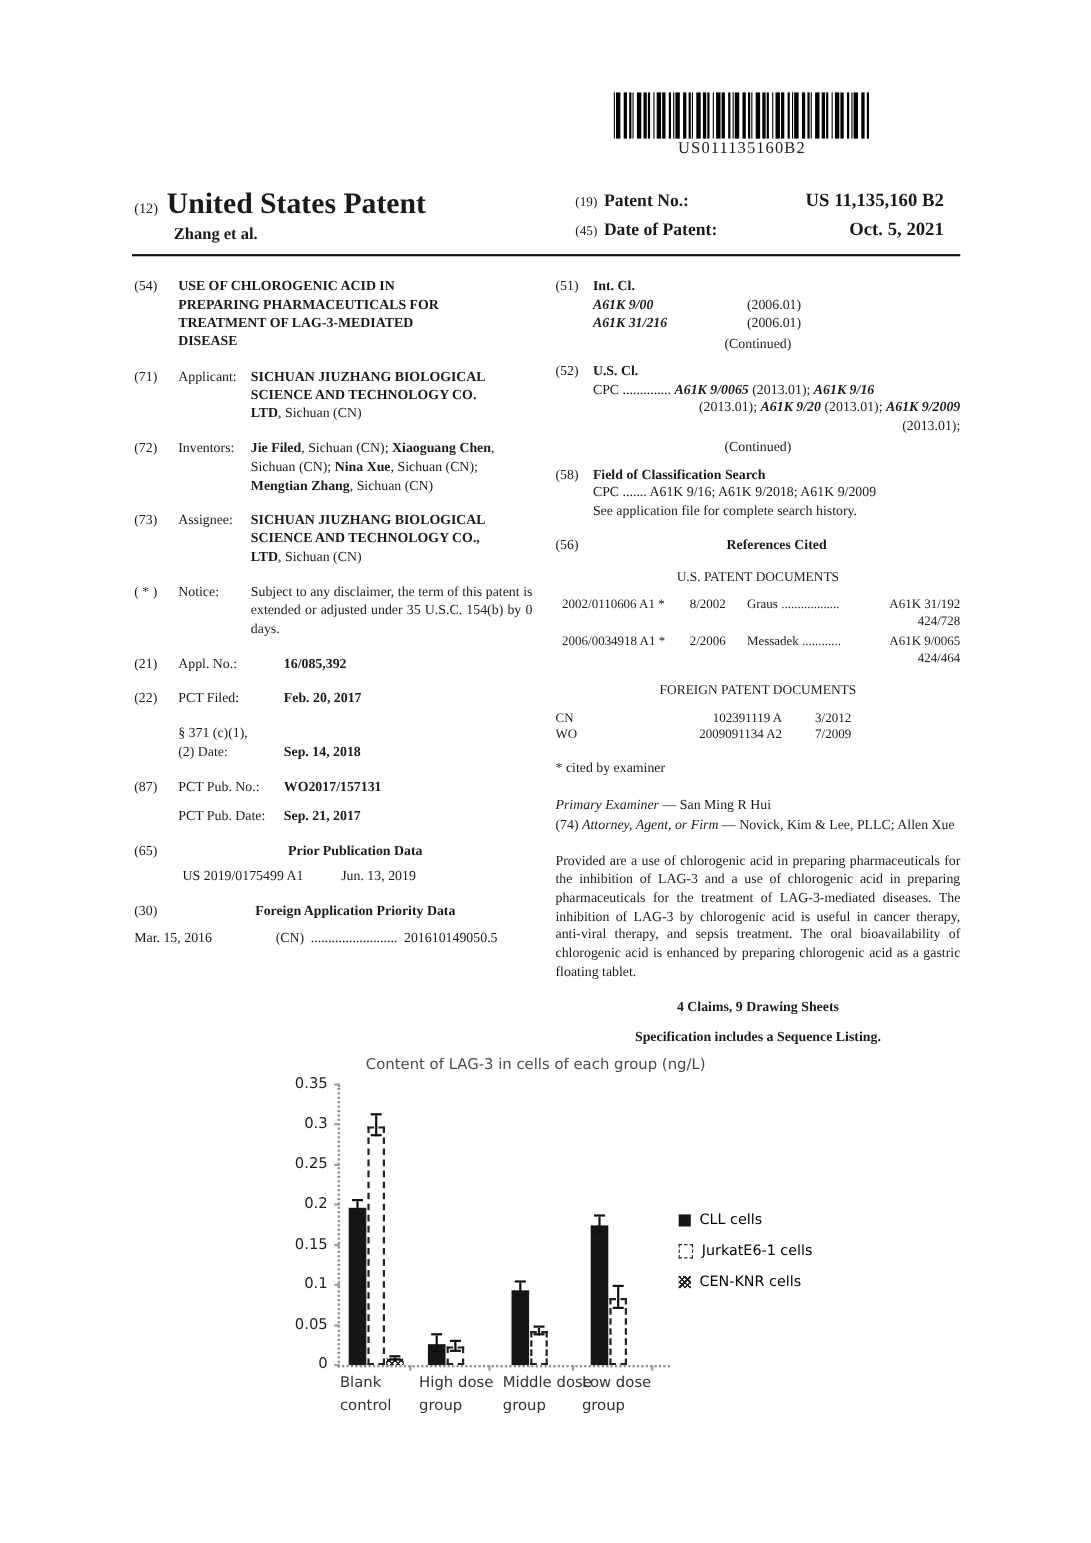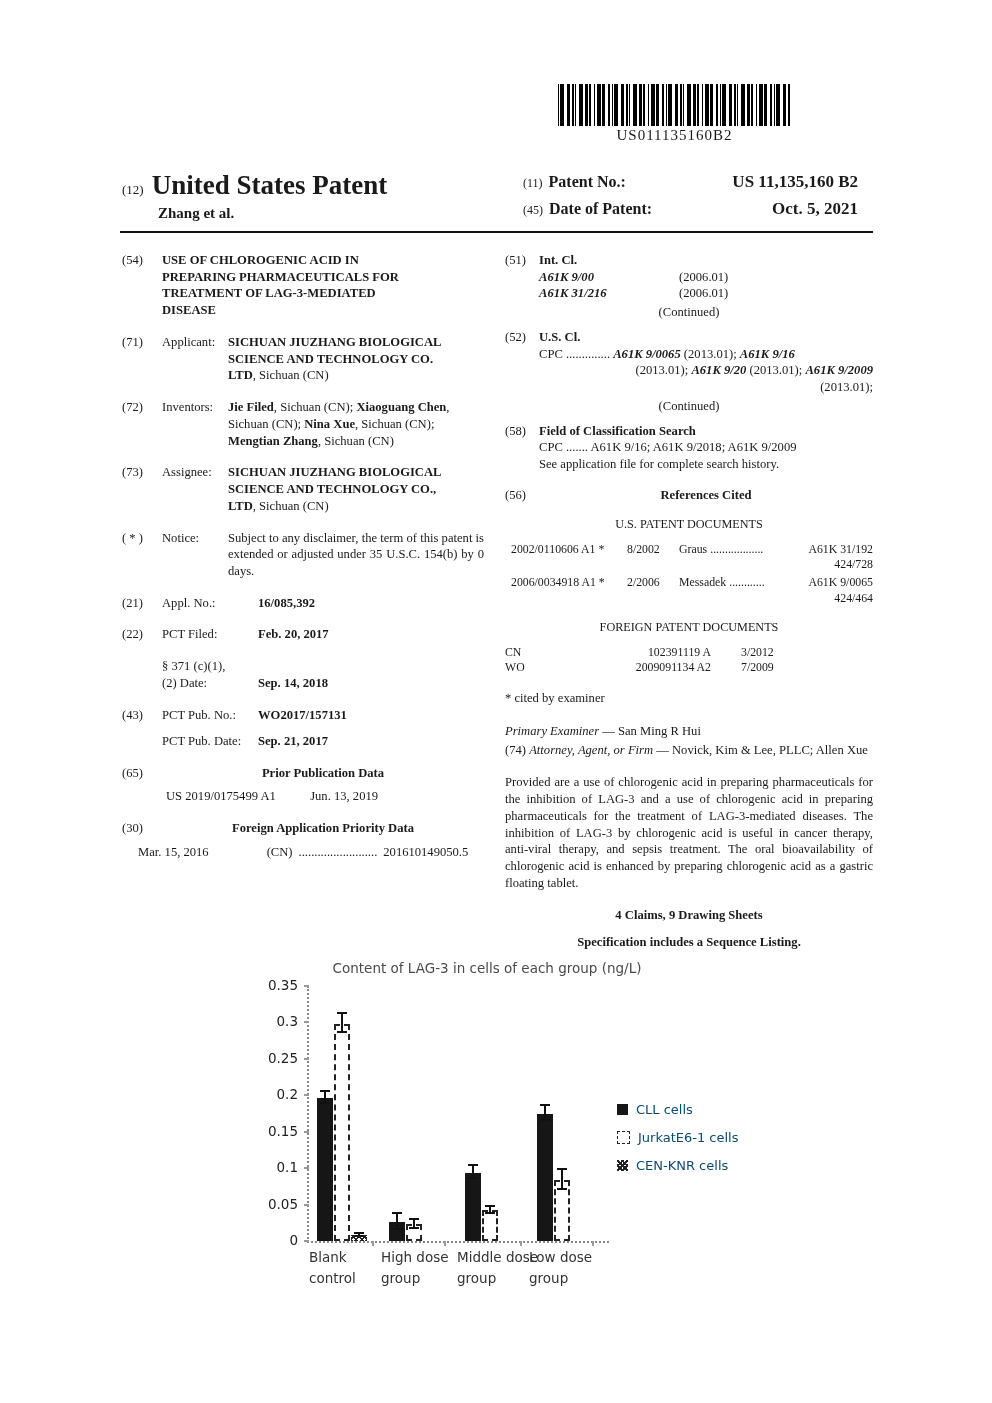--- a/index.html
+++ b/index.html
@@ -76,21 +76,21 @@
   .ecap{position:absolute;height:2px;background:#111;}
   .xlab{position:absolute;font-size:13.5px;color:#333;line-height:1.55;white-space:nowrap;}
   .legend{position:absolute;left:375px;top:146px;}
   .legend-item{display:flex;align-items:center;margin-bottom:13px;}
   .swatch{width:11px;height:11px;margin-right:8px;flex:none;}
   .sw-solid{background:#161616;}
   .sw-dashed{background:#fff;border:1.6px dashed #222;}
   .sw-hatch{background:
       repeating-linear-gradient(45deg,#222 0 1.5px,transparent 1.5px 3.5px),
       repeating-linear-gradient(-45deg,#222 0 1.5px,transparent 1.5px 3.5px),#fff;}
-  .legend-label{font-size:13px;color:#0c4a6e;}
+  .legend-label{font-size:13px;color:#000000;}
 </style>
 </head>
 <body>
 
 <div class="page">
 
   <div class="barcode-wrap">
     <div class="barcode" id="barcode">
         <div style="width: 1px; margin-right: 1px;"></div>
         <div style="width: 4px; margin-right: 3px;"></div>
@@ -147,21 +147,21 @@
       </div>
     <div class="barcode-text">US011135160B2</div>
   </div>
 
   <div class="hdr-left">
     <span class="hdr-num">(12)</span><span class="hdr-title">United States Patent</span>
     <div class="hdr-byline">Zhang et al.</div>
   </div>
   <div class="hdr-right">
     <div class="hdr-row">
-      <span class="n">(11)</span>
+      <span class="n">(19)</span>
       <span class="lbl">Patent No.:</span>
       <span class="val">US 11,135,160 B2</span>
     </div>
     <div class="hdr-row">
       <span class="n">(45)</span>
       <span class="lbl">Date of Patent:</span>
       <span class="val">Oct. 5, 2021</span>
     </div>
   </div>
   <div class="hdr-rule"></div>
@@ -200,21 +200,21 @@
       <span class="rownum">(22)</span>
       <span>PCT Filed:</span>
       <span class="b">Feb. 20, 2017</span>
     </div>
     <div class="row2">
       <span></span>
       <span><span>§ 371 (c)(1),</span><br><span>(2) Date:</span></span>
       <span><br><span class="b">Sep. 14, 2018</span></span>
     </div>
     <div class="row2" style="margin-bottom:10px;">
-      <span class="rownum">(43)</span>
+      <span class="rownum">(87)</span>
       <span>PCT Pub. No.:</span>
       <span class="b">WO2017/157131</span>
     </div>
     <div class="row2">
       <span></span>
       <span style="white-space:nowrap;">PCT Pub. Date:</span>
       <span class="b">Sep. 21, 2017</span>
     </div>
     <div class="row" style="margin-bottom:6px;">
       <span class="rownum">(65)</span>
@@ -222,21 +222,21 @@
     </div>
     <div style="margin:0 0 15px 44px;">
       <span>US 2019/0175499 A1</span>
       <span style="display:inline-block;width:28px;"></span>
       <span>Jun. 13, 2019</span>
     </div>
     <div class="row" style="margin-bottom:8px;">
       <span class="rownum">(30)</span>
       <span class="b center" style="grid-column:2/4;">Foreign Application Priority Data</span>
     </div>
-    <div style="margin-left:16px;display:flex;text-align:center;">
+    <div style="margin-left:0;display:flex;text-align:center;">
       <span>Mar. 15, 2016</span>
       <span style="display:inline-block;width:58px;"></span>
       <span>(CN)</span>
       <span style="margin:0 6px;">.........................</span>
       <span>201610149050.5</span>
     </div>
   </div>
 
   <div class="col-right">
     <div class="r-row" style="margin-bottom:2px;">

